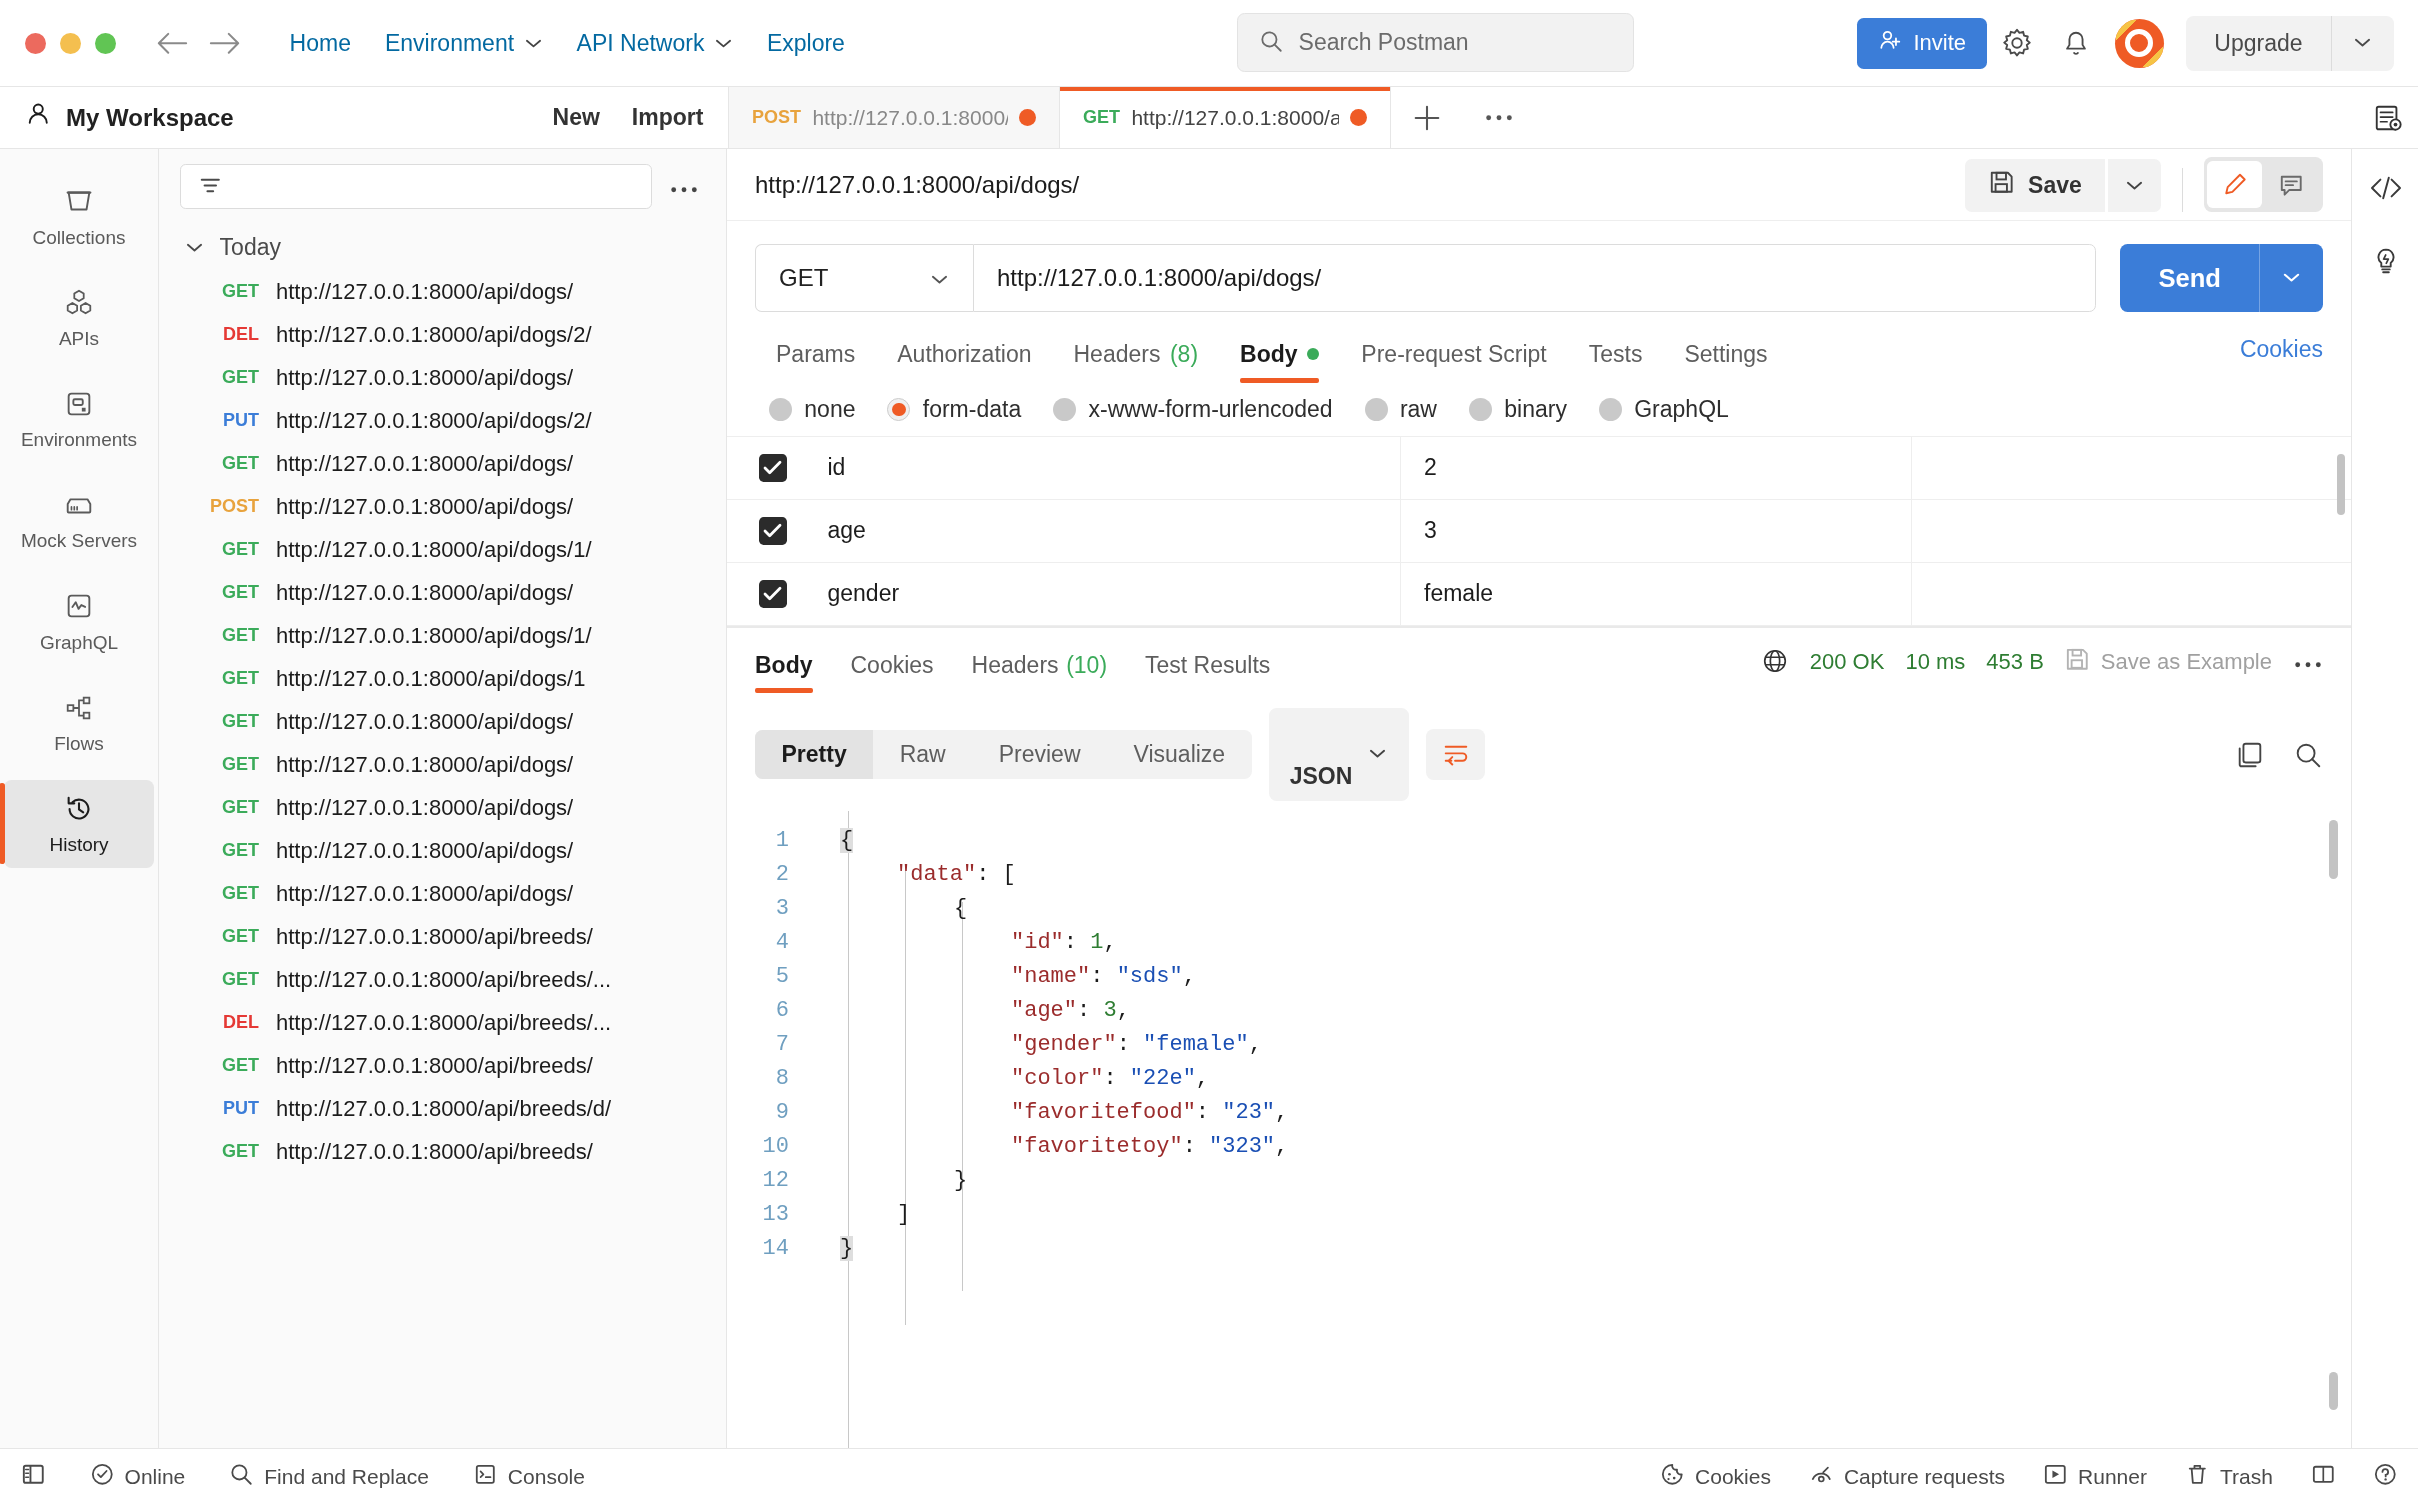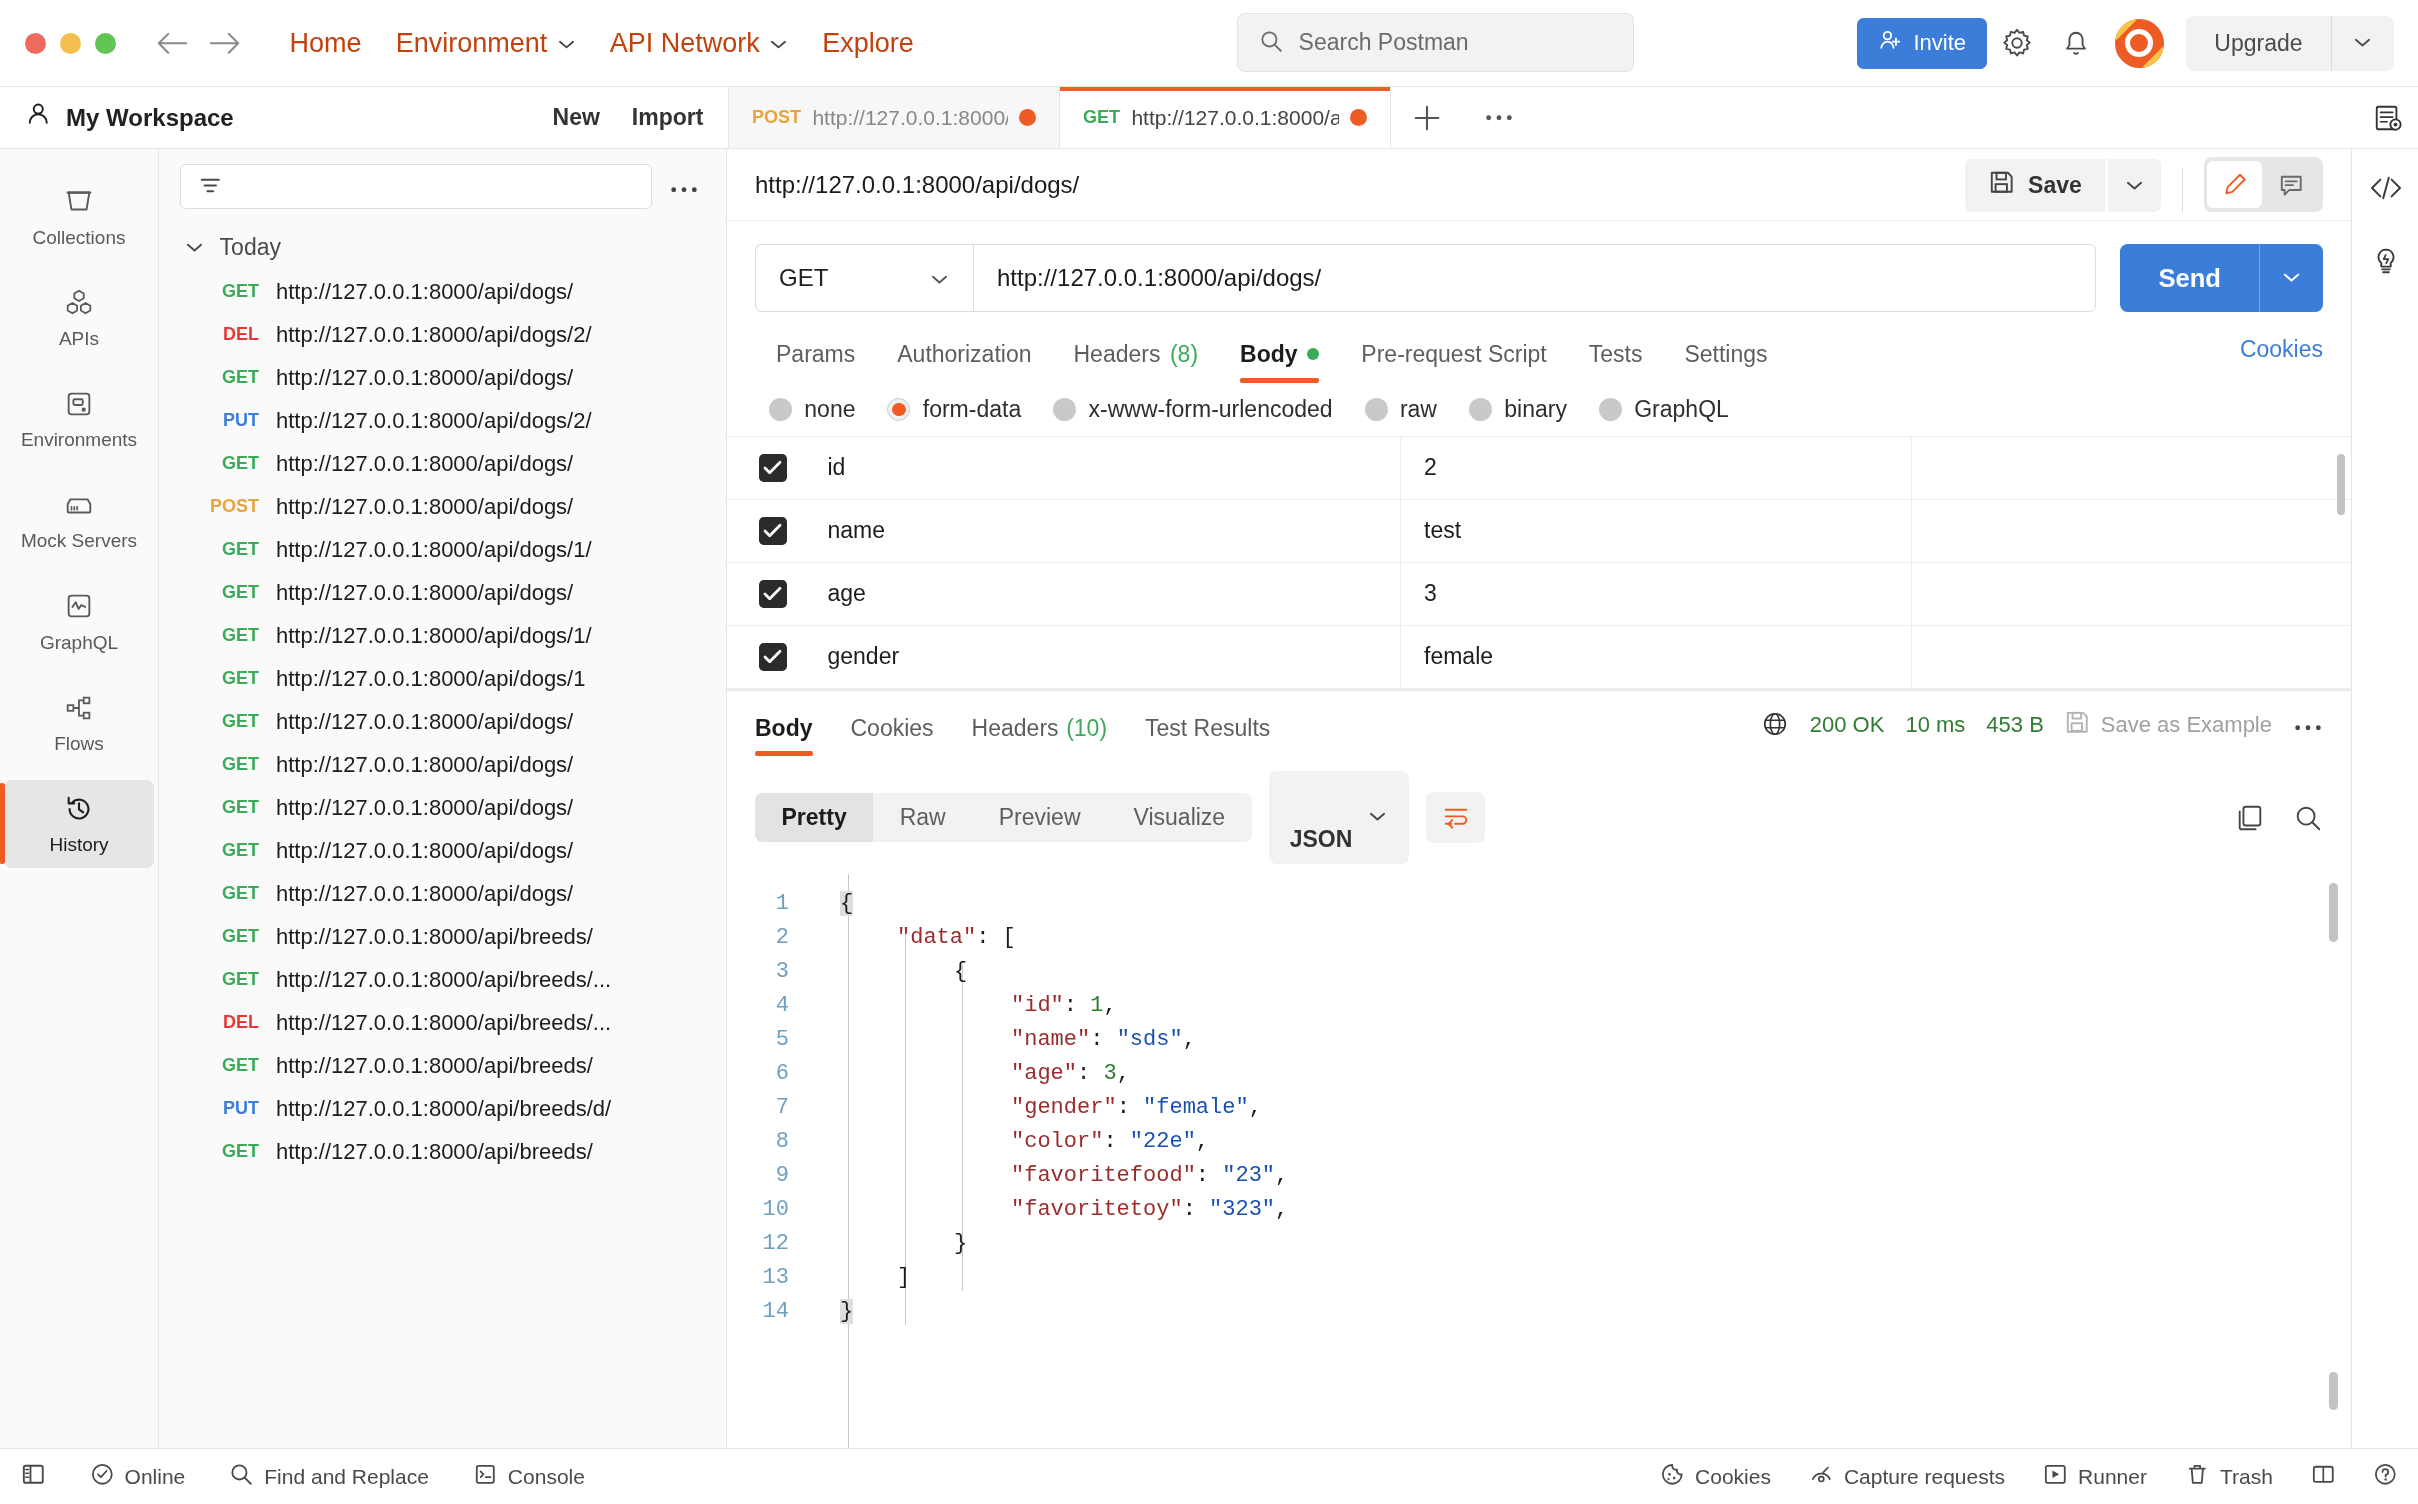--- a/index.html
+++ b/index.html
@@ -26,21 +26,21 @@
   .dot.red { background: #ec6a5e; }
   .dot.yellow { background: #f4bf4f; }
   .dot.green { background: #61c554; }
 
   .navarrows { display: flex; gap: 21px; align-items: center; margin-right: 32px; color: #9b9b9b; }
   .navarrows svg { display: block; }
 
   .topnav { display: flex; align-items: center; gap: 0; }
   .topnav-item {
     display: flex; align-items: center; gap: 9.5px;
-    font-size: 27px; color: #c2410c; padding: 7.6px 17px;
+    font-size: 23px; color: #0369a1; padding: 7.6px 17px;
     cursor: default; white-space: nowrap;
   }
   .chev { display: inline-block; }
 
   .searchwrap { position: absolute; left: 1237px; top: 13.2px; }
   .searchbox {
     width: 397px; height: 59px;
     background: #f2f2f2; border: 0.9px solid #e3e3e3; border-radius: 7.6px;
     display: flex; align-items: center; gap: 15px; padding: 0 21px;
   }
@@ -831,32 +831,20 @@
             <div class="fd-row">
               <div class="fd-chk">
                 <span class="cbox">
                   <svg width="19" height="15" viewBox="0 0 20 16">
                     <path d="M2 8.5 L7 13.5 L18 2.5" stroke="#fff" stroke-width="3" fill="none" stroke-linecap="round" stroke-linejoin="round"></path>
                   </svg>
                 </span>
               </div>
               <div class="fd-key">id</div>
               <div class="fd-val">2</div>
-              <div class="fd-desc"></div>
-            </div>
-            <div class="fd-row">
-              <div class="fd-chk">
-                <span class="cbox">
-                  <svg width="19" height="15" viewBox="0 0 20 16">
-                    <path d="M2 8.5 L7 13.5 L18 2.5" stroke="#fff" stroke-width="3" fill="none" stroke-linecap="round" stroke-linejoin="round"></path>
-                  </svg>
-                </span>
-              </div>
-              <div class="fd-key">name</div>
-              <div class="fd-val">test</div>
               <div class="fd-desc"></div>
             </div>
             <div class="fd-row">
               <div class="fd-chk">
                 <span class="cbox">
                   <svg width="19" height="15" viewBox="0 0 20 16">
                     <path d="M2 8.5 L7 13.5 L18 2.5" stroke="#fff" stroke-width="3" fill="none" stroke-linecap="round" stroke-linejoin="round"></path>
                   </svg>
                 </span>
               </div>

